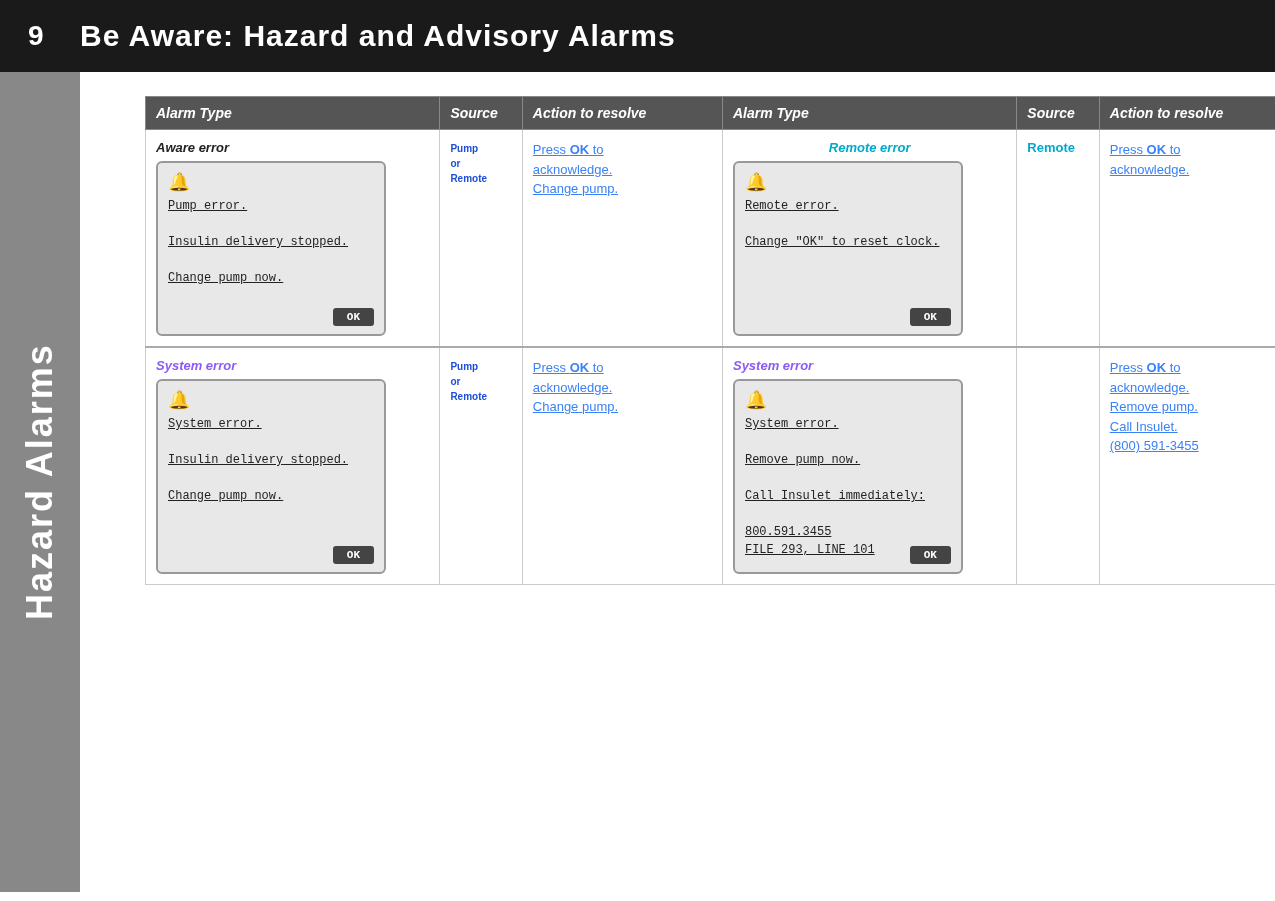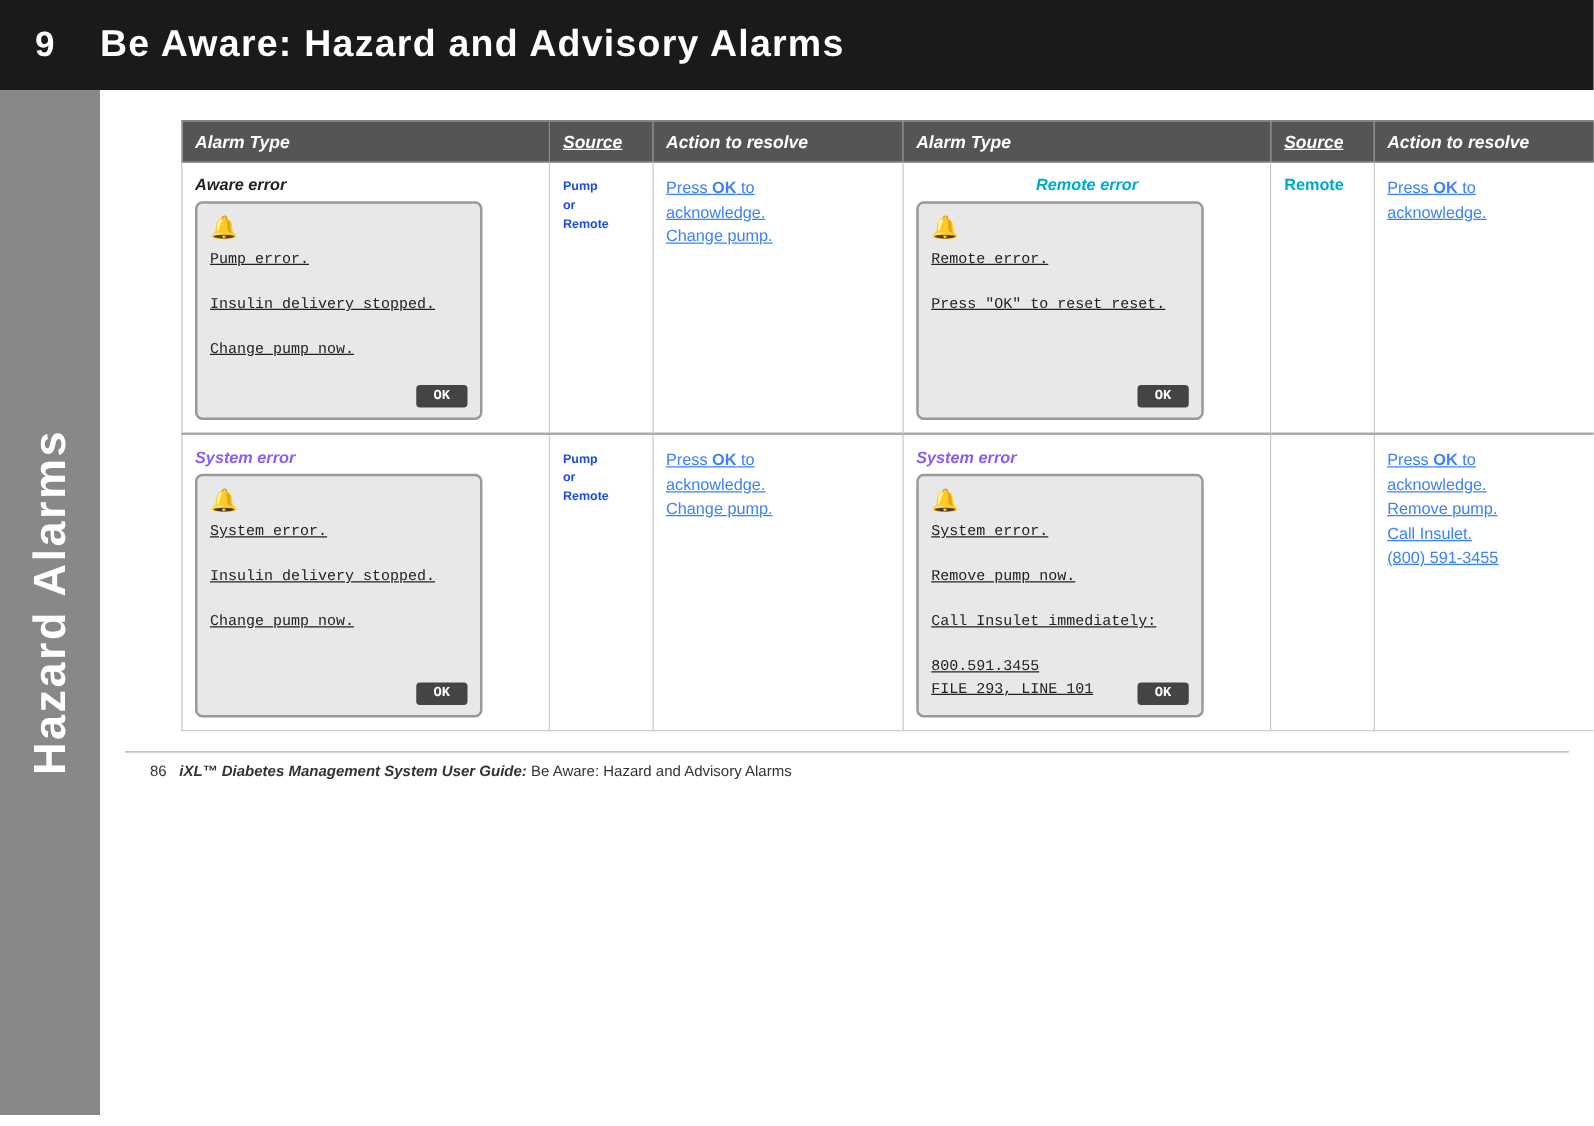--- a/index.html
+++ b/index.html
@@ -153,21 +153,21 @@
     
     .source-pump { color: #1d4ed8; font-size: 10px; font-weight: bold; }
     .source-remote { color: #00aacc; font-size: 13px; font-weight: bold; }
 
     
     .action-text { font-size: 13px; color: #3b82f6; line-height: 1.5; text-decoration: underline; }
     .action-text .ok-word { font-weight: bold; }
 
     
     .col-alarm { width: 250px; }
-    .col-source { width: 70px; text-decoration: underline; }
+    .col-source { width: 70px; }
     .col-action { width: 170px; }
 
     
     .footer {
       border-top: 1px solid #aaa;
       padding: 8px 20px;
       font-size: 12px;
       color: #333;
       margin-top: 16px;
     }
@@ -223,21 +223,21 @@
               Press <span class="ok-word">OK</span> to<br>acknowledge.<br>Change pump.
             </div>
           </td>
 
           <td>
             <div class="alarm-type-remote">Remote error</div>
             <div class="device-screen" style="min-height:175px;">
               <div class="screen-icon">🔔</div>
               <div class="screen-text">Remote error.
 
-Press "OK" to reset reset.</div>
+Change "OK" to reset clock.</div>
               <div class="ok-btn">OK</div>
             </div>
           </td>
           <td>
             <span class="source-remote">Remote</span>
           </td>
           <td>
             <div class="action-text">
               Press <span class="ok-word">OK</span> to<br>acknowledge.
             </div>
@@ -287,19 +287,14 @@
           </td>
           <td>
             <div class="action-text">
               Press <span class="ok-word">OK</span> to<br>acknowledge.<br>Remove pump.<br>Call Insulet.<br>(800) 591-3455
             </div>
           </td>
         </tr>
       </tbody>
     </table>
 
-    <div class="footer">
-      <span>86</span>&nbsp;&nbsp;
-      <strong><em><span>iXL™ Diabetes Management System User Guide:</span></em></strong>
-      <span>Be Aware: Hazard and Advisory Alarms</span>
-    </div>
   </div>
 </div>
 
 </body></html>

